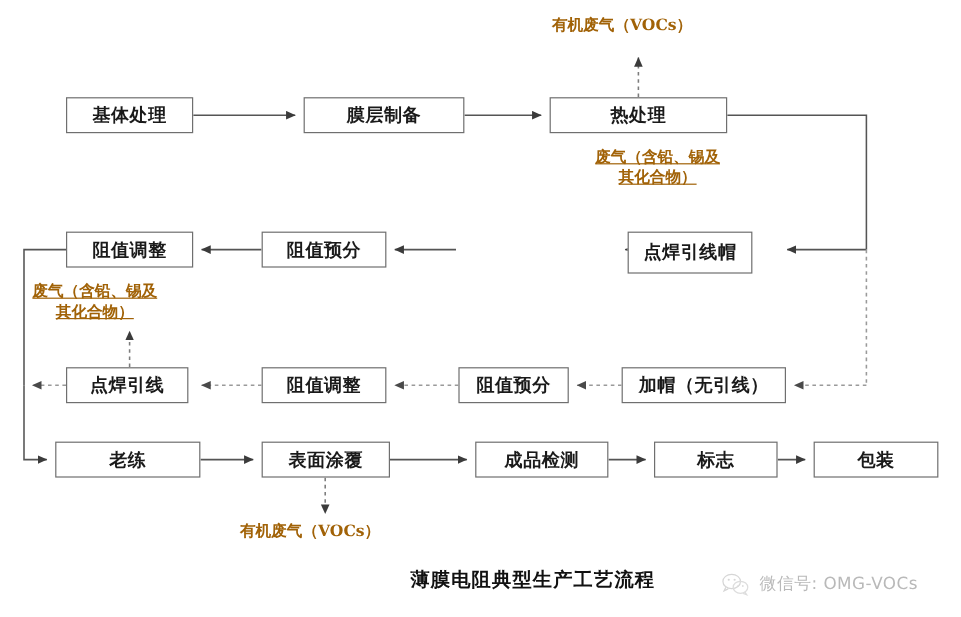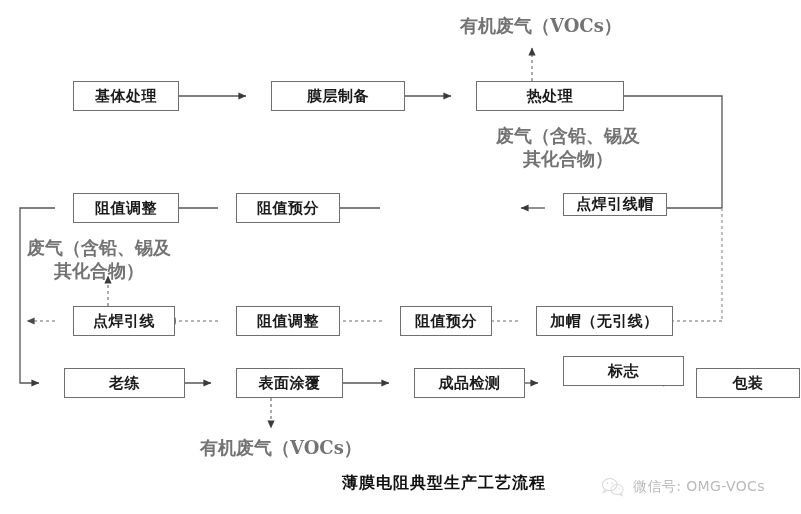--- a/index.html
+++ b/index.html
@@ -18,32 +18,31 @@
     box-sizing:border-box;
     border:1.3px solid #6f6f6f;
     background:#ffffff;
     display:flex;align-items:center;justify-content:center;
     font-size:15px;
     font-weight:700;
     color:#1a1a1a;
     letter-spacing:.5px;
     white-space:nowrap;
     z-index:3;
-    margin-left:18px;
   }
   .lbl{
     position:absolute;
-    font-size:18px;
+    font-size:13px;
     font-weight:700;
-    color:#737373;
+    color:#a16207;
     white-space:nowrap;
     line-height:1.28;
     z-index:2;
   }
-  .lbl.center{text-align:center;}
+  .lbl.center{text-align:center;text-decoration:underline;}
   .title{
     position:absolute;
     font-size:16px;
     font-weight:700;
     color:#111;
     letter-spacing:1px;
     white-space:nowrap;
     z-index:2;
   }
   .watermark{
@@ -119,21 +118,21 @@
   <div class="node" style="left:458px;top:81px;width:148px;height:30px;">
     <span>热处理</span>
   </div>
 
   <div class="node" style="left:55px;top:193px;width:106px;height:30px;">
     <span>阻值调整</span>
   </div>
   <div class="node" style="left:218px;top:193px;width:104px;height:30px;">
     <span>阻值预分</span>
   </div>
-  <div class="node" style="left:545px;top:193px;width:104px;height:23px;">
+  <div class="node" style="left:523px;top:193px;width:104px;height:35px;">
     <span>点焊引线帽</span>
   </div>
 
   <div class="node" style="left:55px;top:306px;width:102px;height:30px;">
     <span>点焊引线</span>
   </div>
   <div class="node" style="left:218px;top:306px;width:104px;height:30px;">
     <span>阻值调整</span>
   </div>
   <div class="node" style="left:382px;top:306px;width:92px;height:30px;">
@@ -145,21 +144,21 @@
 
   <div class="node" style="left:46px;top:368px;width:121px;height:30px;">
     <span>老练</span>
   </div>
   <div class="node" style="left:218px;top:368px;width:107px;height:30px;">
     <span>表面涂覆</span>
   </div>
   <div class="node" style="left:396px;top:368px;width:111px;height:30px;align-items:center;">
     <span>成品检测</span>
   </div>
-  <div class="node" style="left:545px;top:356px;width:121px;height:30px;">
+  <div class="node" style="left:545px;top:368px;width:103px;height:30px;">
     <span>标志</span>
   </div>
   <div class="node" style="left:678px;top:368px;width:104px;height:30px;">
     <span>包装</span>
   </div>
 
   <div class="lbl" style="left:460px;top:14px;">
     <span>有机废气（VOCs）</span>
   </div>
 

